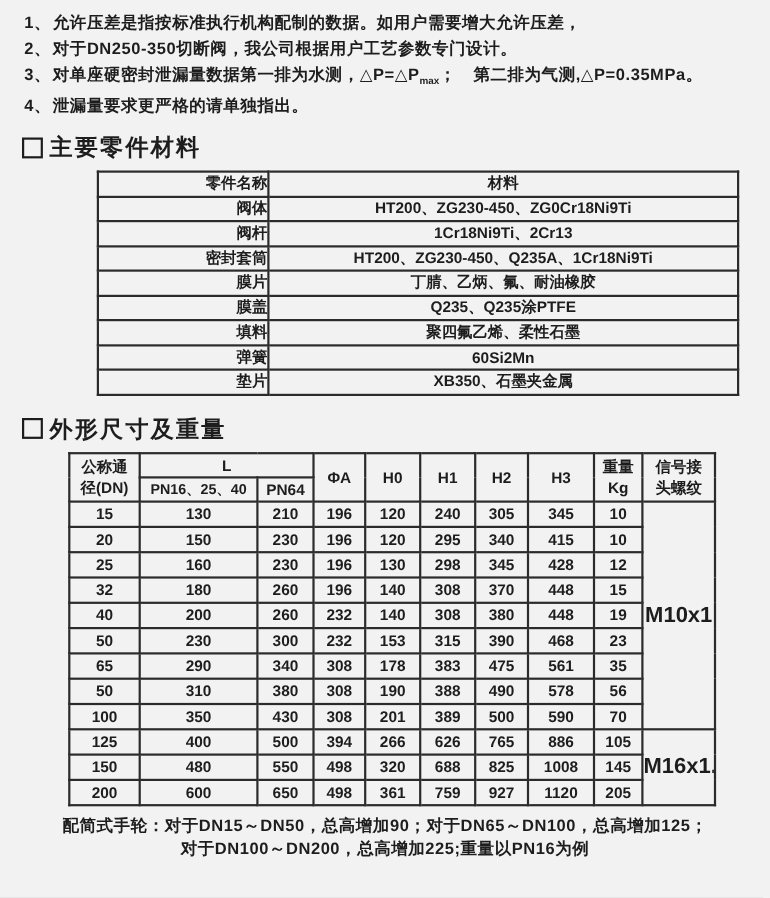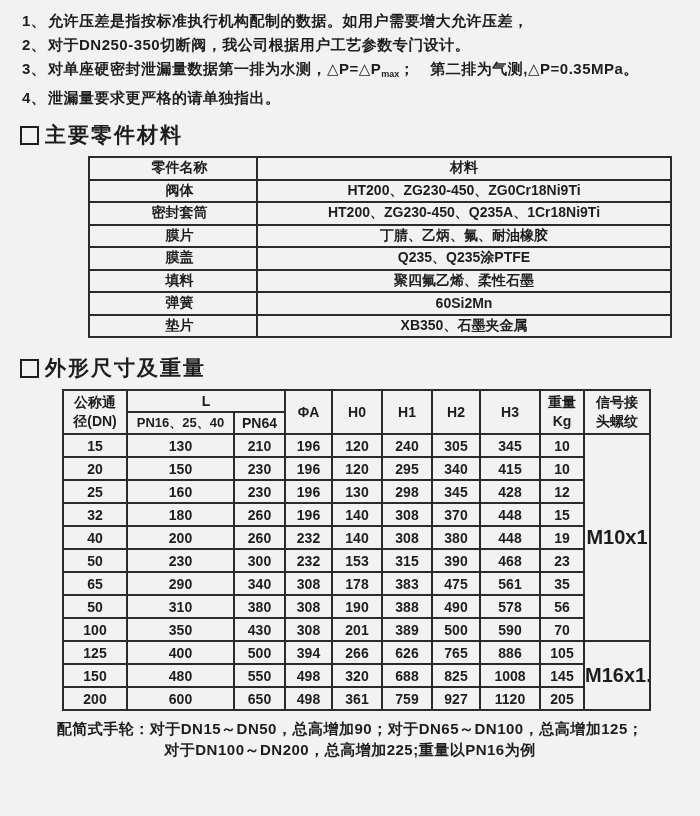--- a/index.html
+++ b/index.html
@@ -25,21 +25,21 @@
   
   .section-h { display:flex; align-items:center; margin:11px 0 7px 20px; font-size:21px; letter-spacing:2px; }
   .sq { width:15px; height:15px; border:2.5px solid #1d1d1d; margin-right:6px; background:transparent; }
 
   
   table { border-collapse:collapse; table-layout:fixed; }
   td { border:2px solid #2b2b2b; padding:0; overflow:hidden; white-space:nowrap; }
 
   .mat-table { margin-left:88px; width:584px; font-size:14px; }
   .mat-table td { height:20.5px; text-align:center; }
-  .mat-table td.mat-col1 { text-align:center; padding-left:13px; }
+  .mat-table td.mat-col1 { text-align:right; }
 
   .dim-table { margin-left:62px; width:587px; font-size:14px; margin-top:2px; }
   .dim-table td { height:21px; text-align:center; }
   .dim-table thead td { height:20px; line-height:18px; }
   .dim-table thead td.two-line div { line-height:19px; }
   .dim-table td.pn-small { font-size:13px; letter-spacing:0; }
   .dim-table td.signal-cell { font-size:20px; }
 
   
   .footer { margin-top:7px; text-align:center; font-size:15px; line-height:21px; letter-spacing:0.5px; }
@@ -81,20 +81,24 @@
     <thead>
       <tr>
         <td class="mat-col1" style="width:153px;">零件名称</td>
         <td class="mat-col2">材料</td>
       </tr>
     </thead>
     <tbody id="mat-body">
         <tr>
           <td class="mat-col1">阀体</td>
           <td class="mat-col2">HT200、ZG230-450、ZG0Cr18Ni9Ti</td>
+        </tr>
+        <tr>
+          <td class="mat-col1">阀杆</td>
+          <td class="mat-col2">1Cr18Ni9Ti、2Cr13</td>
         </tr>
         <tr>
           <td class="mat-col1">密封套筒</td>
           <td class="mat-col2">HT200、ZG230-450、Q235A、1Cr18Ni9Ti</td>
         </tr>
         <tr>
           <td class="mat-col1">膜片</td>
           <td class="mat-col2">丁腈、乙炳、氟、耐油橡胶</td>
         </tr>
         <tr>

